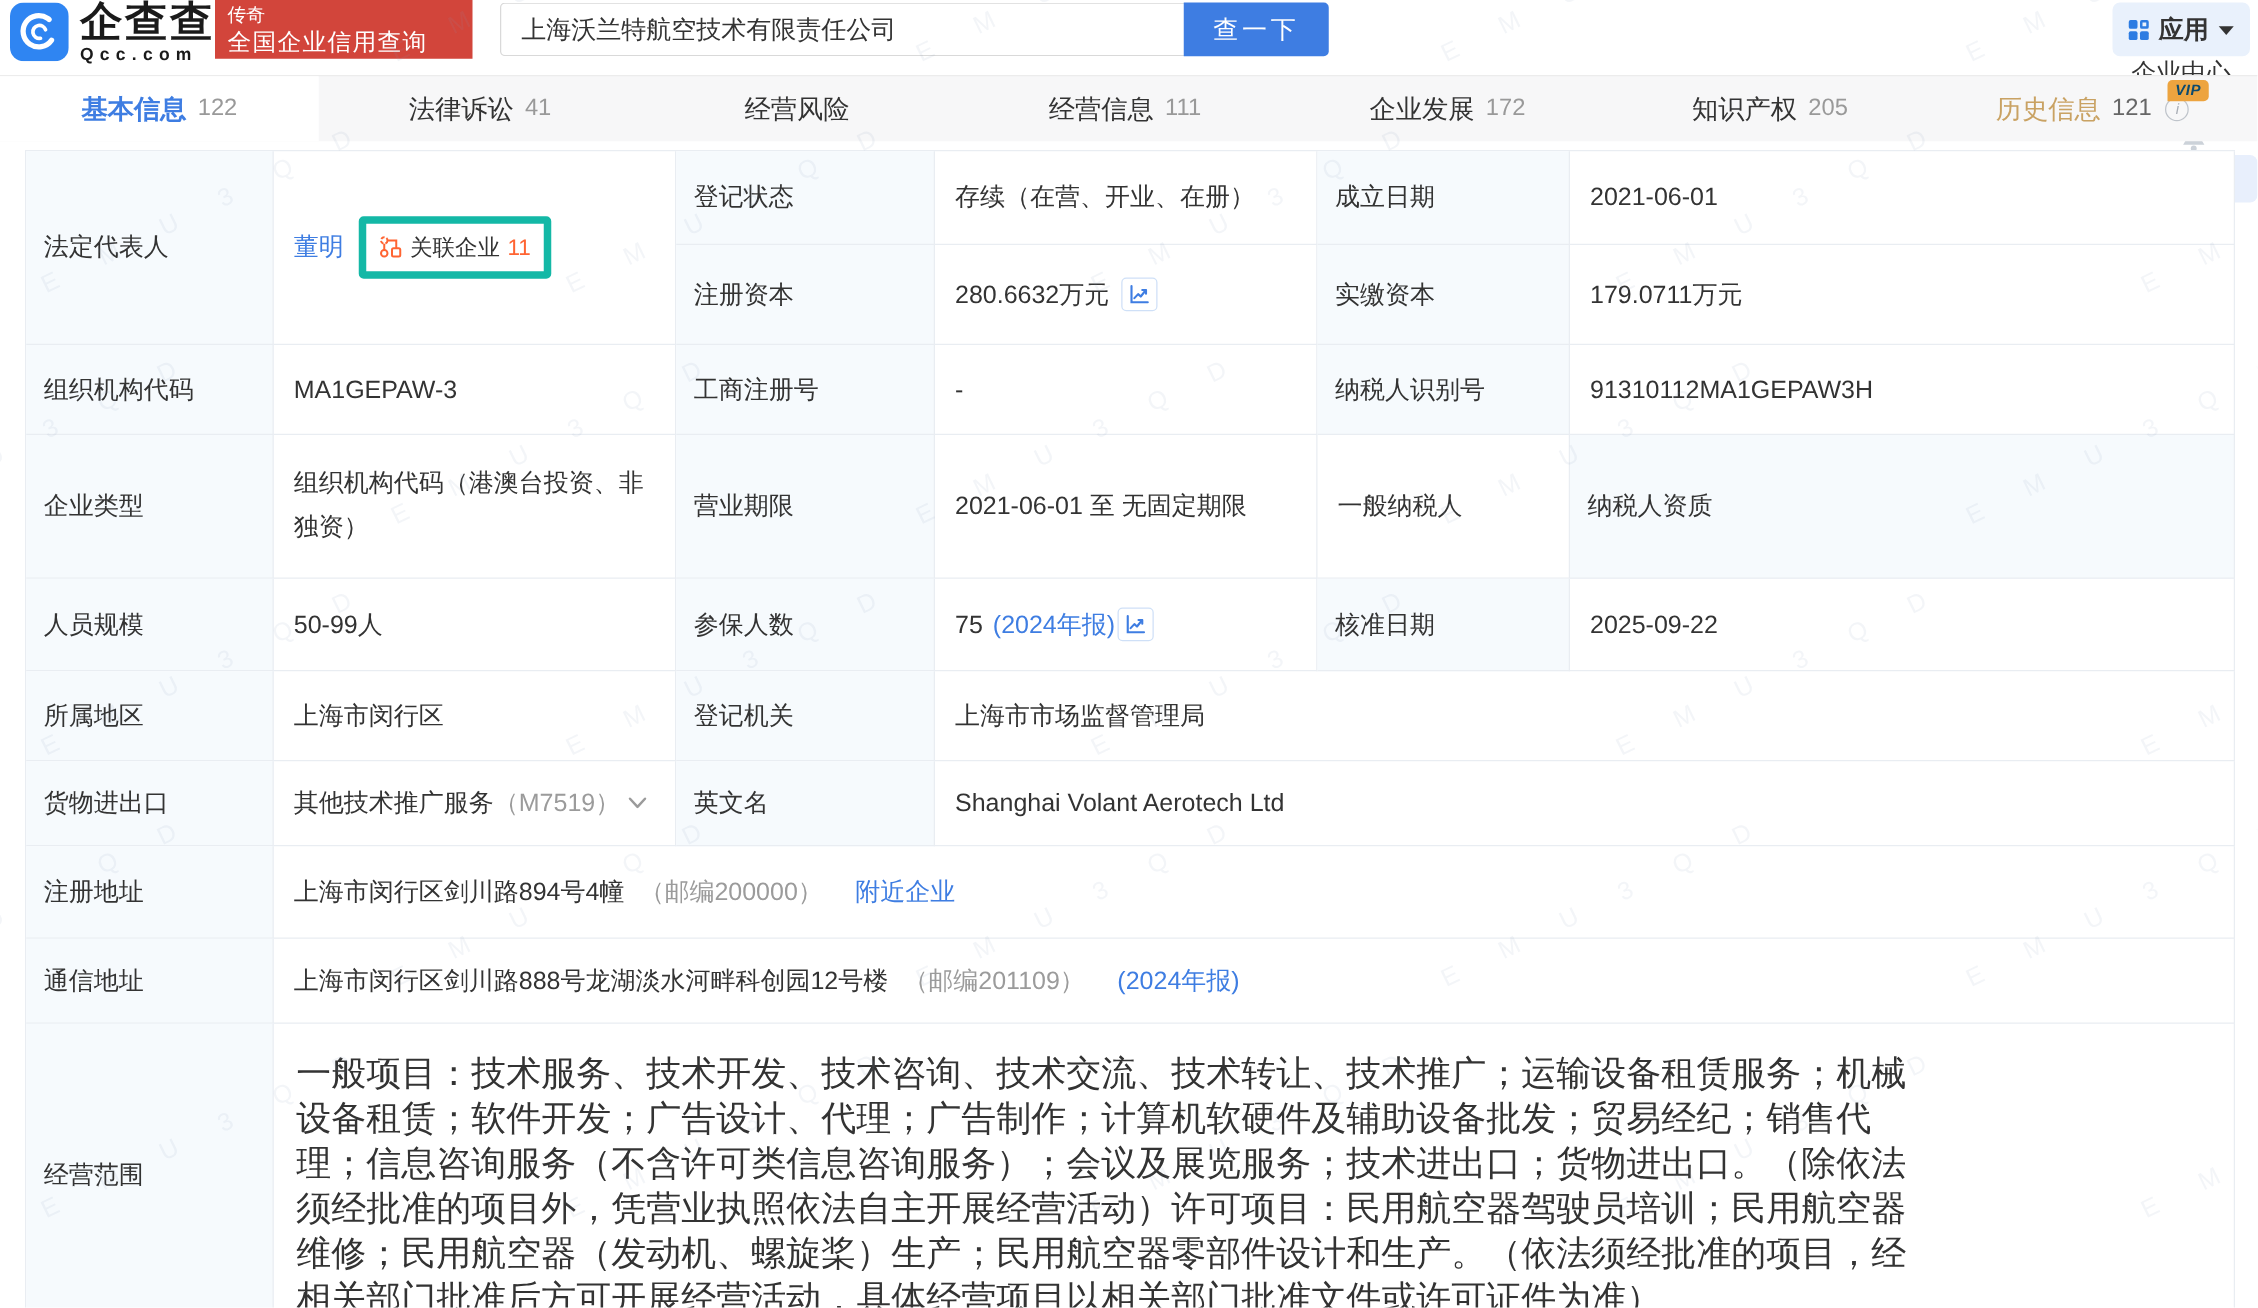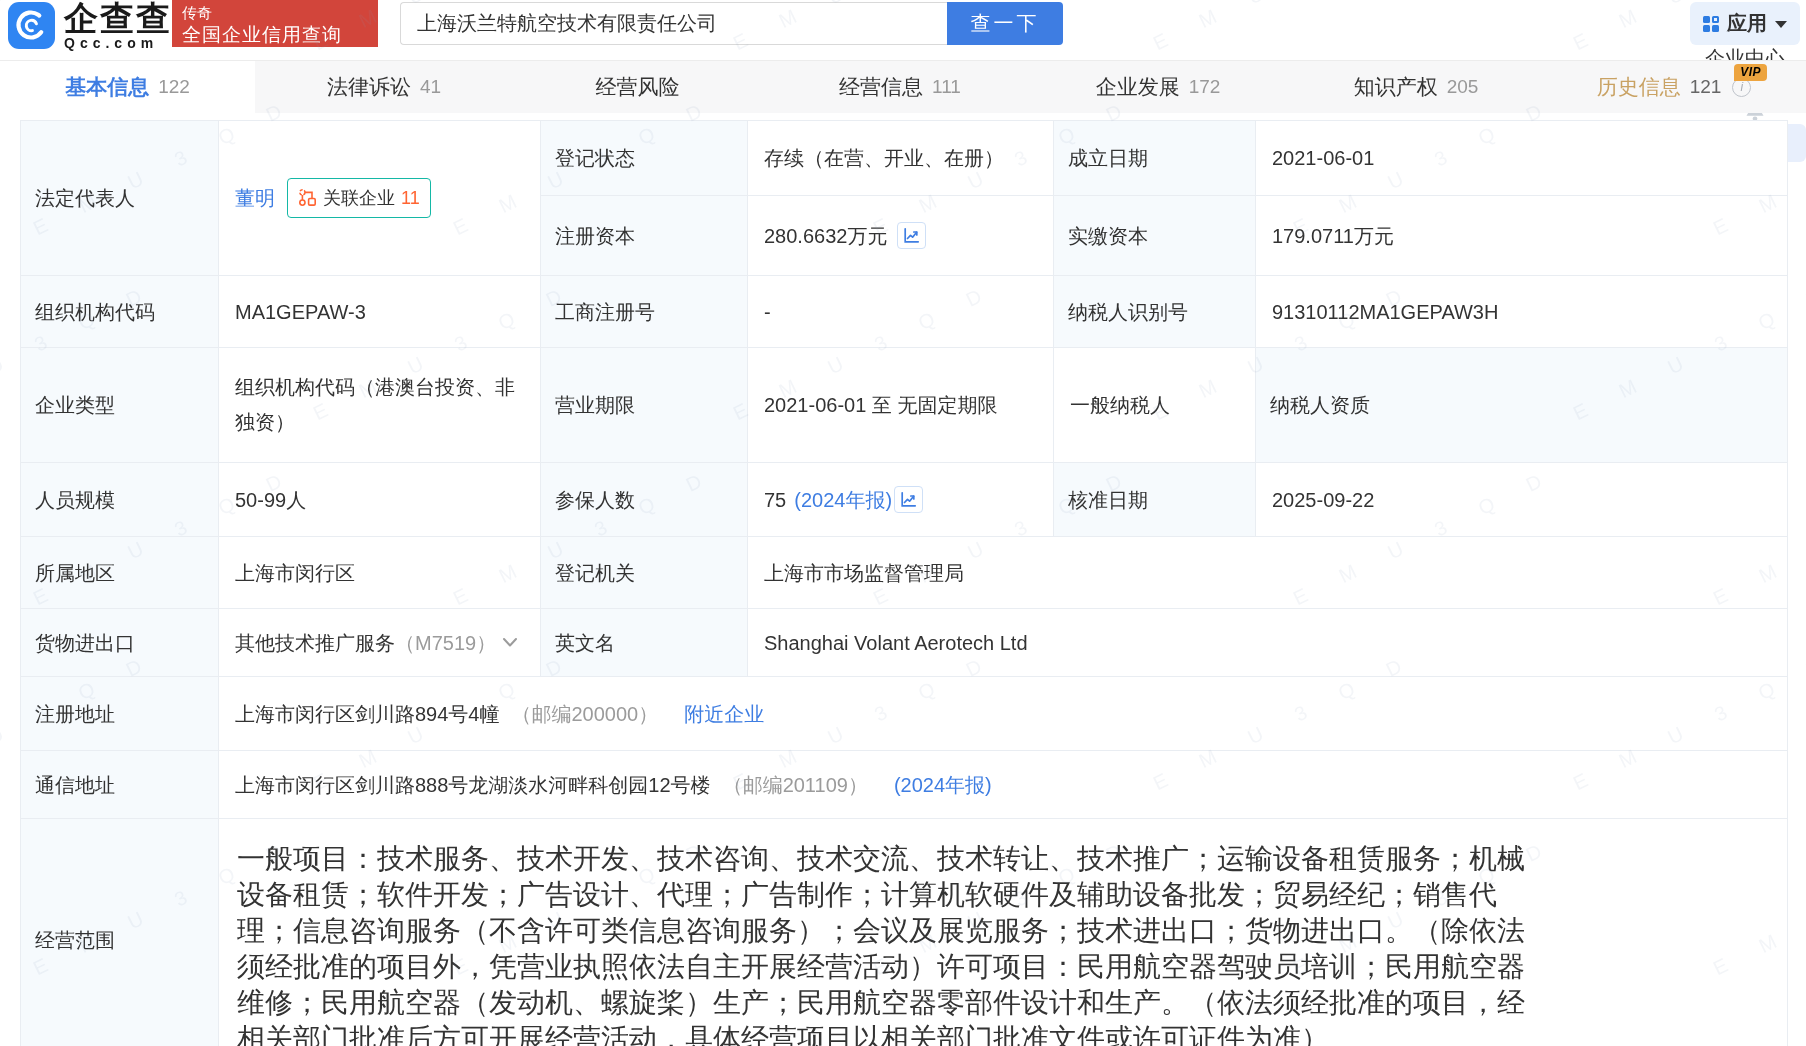--- a/index.html
+++ b/index.html
@@ -32,39 +32,39 @@
   .avatar { width:46px; height:46px; border-radius:50%; overflow:hidden; margin-left:14px; margin-right:-9px; flex:none; cursor:pointer; }
 
   
   .tabbar { position:absolute; left:0; top:60px; width:1806px; height:53px; background:#f7f7f8; border-top:1px solid #ececec; display:flex; }
   .tab { height:100%; display:flex; align-items:center; justify-content:center; gap:9px; font-size:21px; color:#333; position:relative; cursor:pointer; }
   .tab.active { width:255px; background:#fff; color:#3e7de2; font-weight:700; }
   .tab:not(.active) { width:258px; }
   .tab .count { font-size:19px; color:#999; font-weight:400; }
   .tab.history { color:#c9a263; }
   .tab.history .count { color:#666; }
-  .vip-badge { position:absolute; top:3px; right:36px; background:#eda43f; color:#000000; font-size:12px; font-style:italic; font-weight:700; padding:1px 6px 2px; border-radius:4px 4px 4px 0; letter-spacing:.5px; }
+  .vip-badge { position:absolute; top:3px; right:36px; background:#eda43f; color:#0c4a6e; font-size:12px; font-style:italic; font-weight:700; padding:1px 6px 2px; border-radius:4px 4px 4px 0; letter-spacing:.5px; }
   .info-badge { width:19px; height:19px; border-radius:50%; border:1px solid #bfc4cb; color:#a8adb5; font-size:12px; display:flex; align-items:center; justify-content:center; margin-left:2px; cursor:pointer; font-style:italic; }
 
   
   .table { position:absolute; left:20px; top:120px; width:1768px; display:grid;
     grid-template-columns:198px 322px 207px 306px 202px 1fr;
     grid-template-rows:75px 80px 72px 115px 74px 72px 68px 74px 68px 242px;
     border-top:1px solid #e9edf2; border-left:1px solid #e9edf2; background:#fff; }
   .cell { border-right:1px solid #e9edf2; border-bottom:1px solid #e9edf2; display:flex; align-items:center; padding:0 16px; font-size:20px; color:#333; line-height:1.6; }
   .cell.lbl { background:#f6fafd; padding:0 14px; }
   .span2r { grid-row:span 2; }
   .span3c { grid-column:span 3; }
   .span5c { grid-column:span 5; }
   .blue { color:#3e7de2; }
   .gray { color:#9b9b9b; }
   .orange { color:#ff6432; }
   .gap8 > * + * { margin-left:8px; }
   .gap12 > * + * { margin-left:12px; }
-  .rel-tag { display:inline-flex; align-items:center; gap:6px; border:1px solid #14b8a6; border-radius:4px; padding:5px 10px; font-size:18px; margin-left:12px; cursor:pointer; background:#fff; }
+  .rel-tag { display:inline-flex; align-items:center; gap:6px; border:6px solid #14b8a6; border-radius:4px; padding:5px 10px; font-size:18px; margin-left:12px; cursor:pointer; background:#fff; }
   .chart-btn { width:29px; height:27px; border:1px solid #cfe0f7; border-radius:4px; background:#fff; display:flex; align-items:center; justify-content:center; margin-left:10px; cursor:pointer; flex:none; }
   .chev { display:flex; align-items:center; margin-left:6px; cursor:pointer; }
   .scope-val { align-items:flex-start; padding:22px 18px; }
   .scope-text { max-width:1302px; line-height:36px; font-size:28px; color:#333; }
   .wrapcell { line-height:1.75; }
 
   .wm-layer { position:absolute; inset:0; pointer-events:none; z-index:40; overflow:hidden; }
   .wm { position:absolute; transform:rotate(-26deg); font-size:20px; letter-spacing:16px; color:rgba(140,160,185,.10); white-space:nowrap; }
 </style>
 </head>

